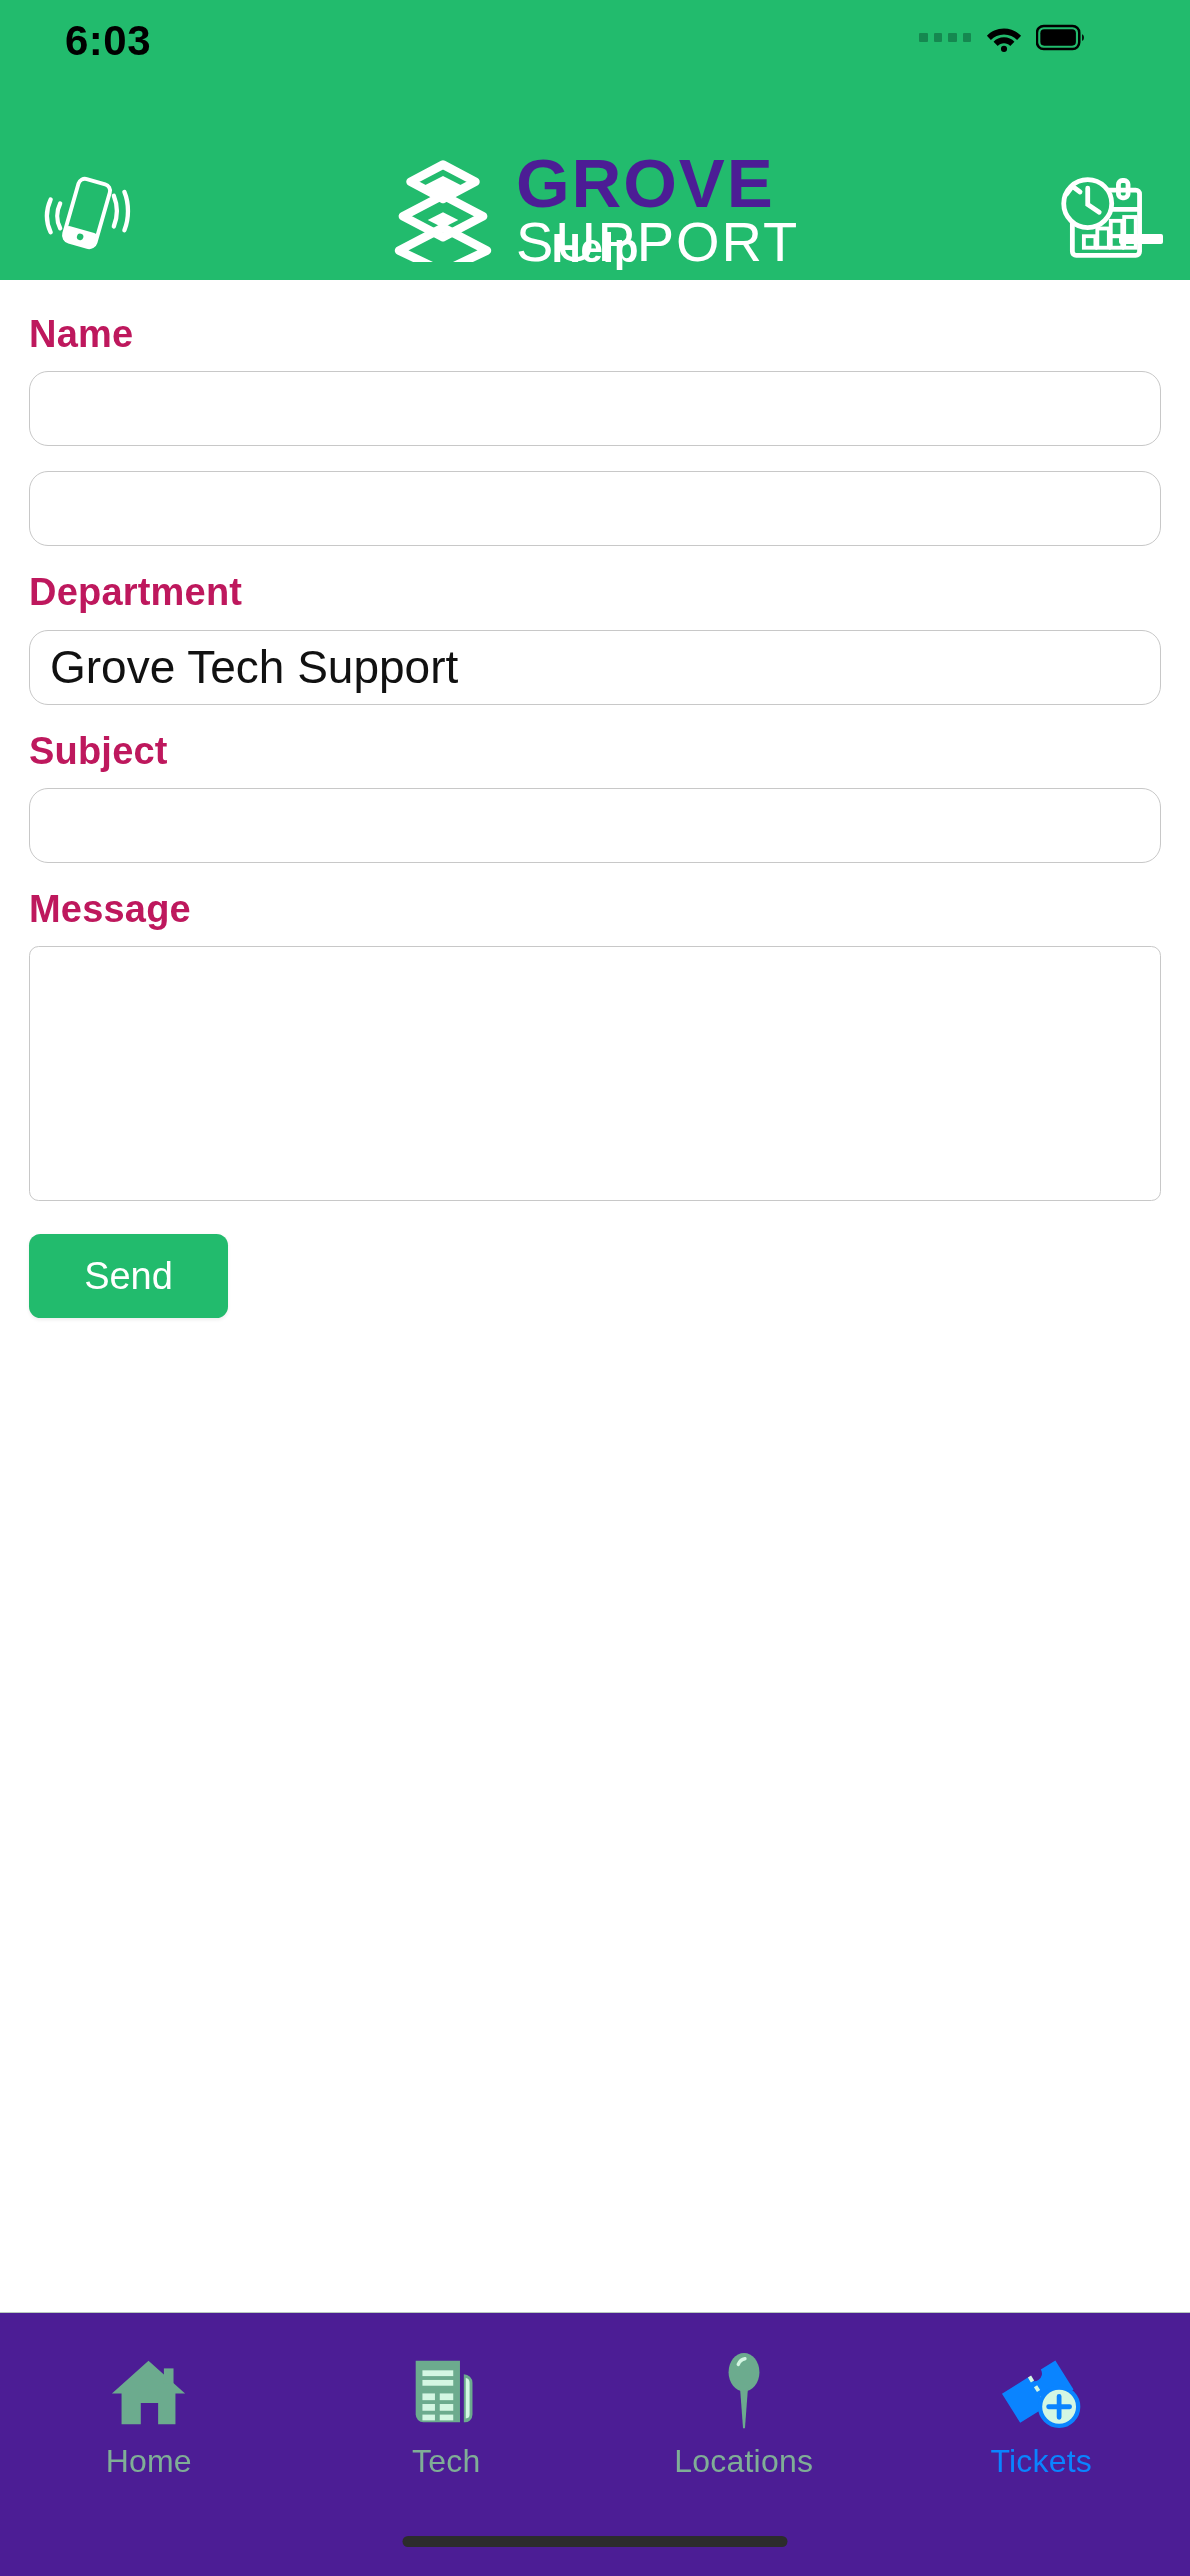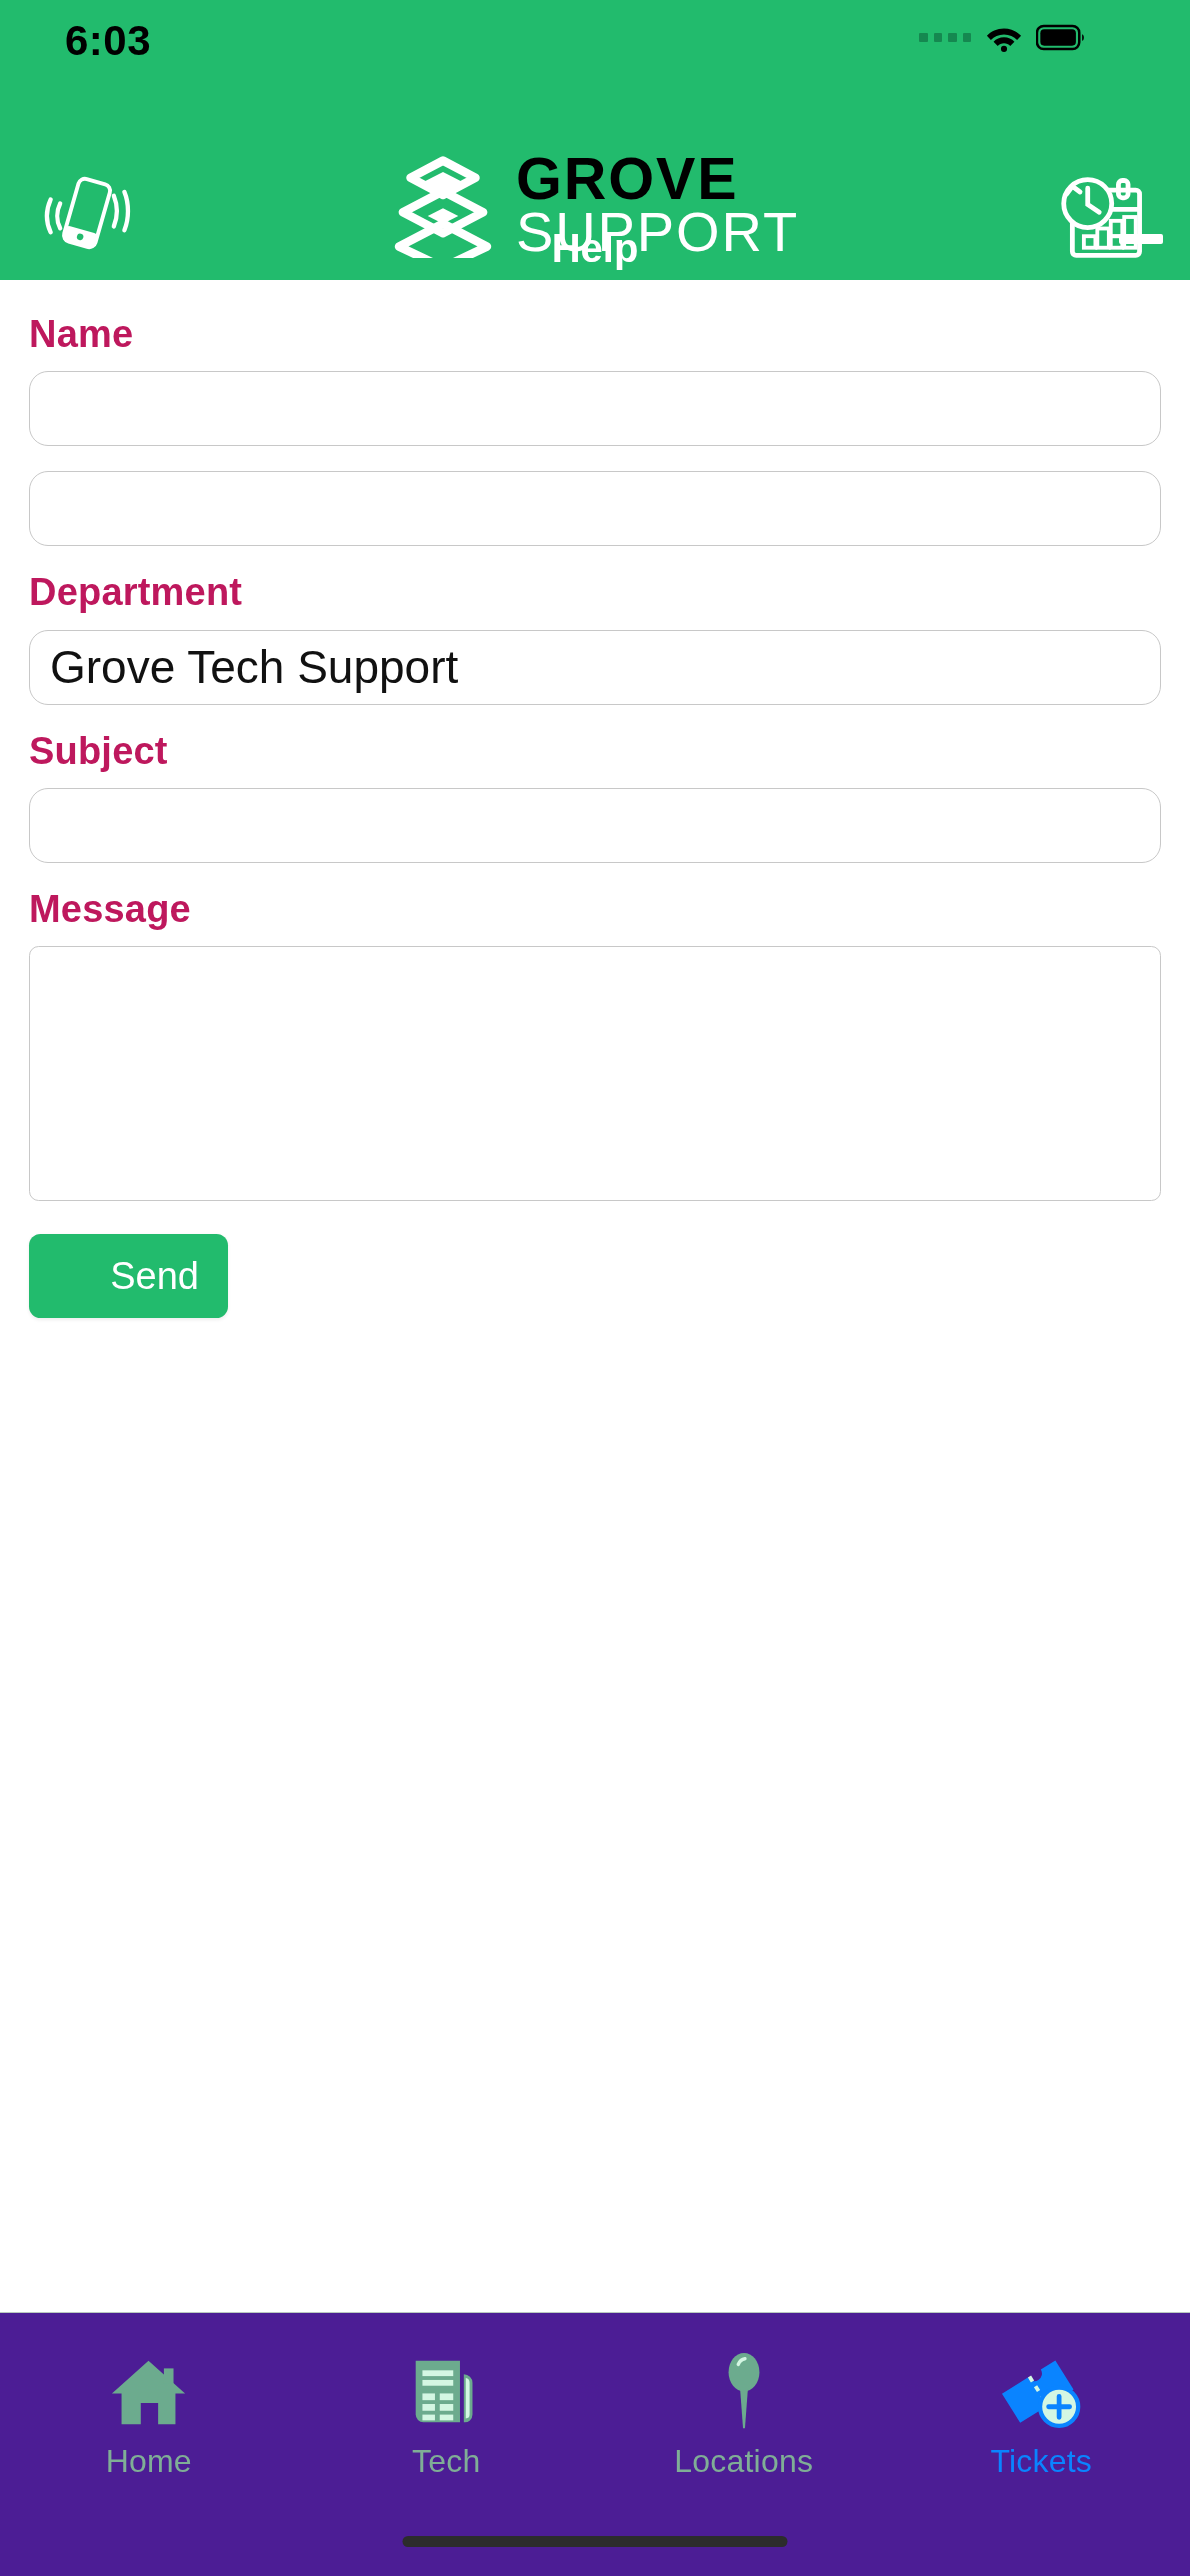--- a/index.html
+++ b/index.html
@@ -47,21 +47,21 @@
     position:absolute; right:23px; top:-7.7px; width:125px; height:120px;
     display:flex; align-items:center; justify-content:center;
   }
   .brand {
     position:absolute; left:50%; top:-13.4px; transform:translateX(-50%);
     display:flex; align-items:center; gap:21px;
   }
   .brand-mark { width:104px; height:105px; flex:0 0 auto; }
   .brand-text { display:flex; flex-direction:column; line-height:0.93; }
   .brand-top {
-    font-size:59px; font-weight:bold; color:#000000; letter-spacing:1.9px;
+    font-size:69px; font-weight:bold; color:#4c1d95; letter-spacing:1.9px;
   }
   .brand-bottom {
     font-size:56px; font-weight:normal; color:#fff; letter-spacing:1.9px;
   }
 
   
   .helpbar {
     position:absolute; left:0; top:213px; width:1190px; height:67px;
   }
   .help-title {
@@ -102,21 +102,21 @@
     padding:15.3px 19px;
   }
   .send-wrap { margin-top:33px; }
   .send-btn {
     display:inline-block;
     background:#22bb6d; color:#fff;
     border:none; border-radius:11.5px;
     font-family:"Liberation Sans", sans-serif;
     font-size:38px; font-weight:normal;
     padding:0 29px; height:84px; line-height:84px;
-    min-width:199px; text-align:right;
+    min-width:199px; text-align:center;
     cursor:pointer;
     box-shadow:0 1.9px 3.8px rgba(0,0,0,.07);
   }
 
   
   .tabbar {
     position:absolute; left:0; bottom:0; width:1190px; height:264px;
     background:#4c1d95;
     border-top:1.9px solid #b9c9bf;
   }

